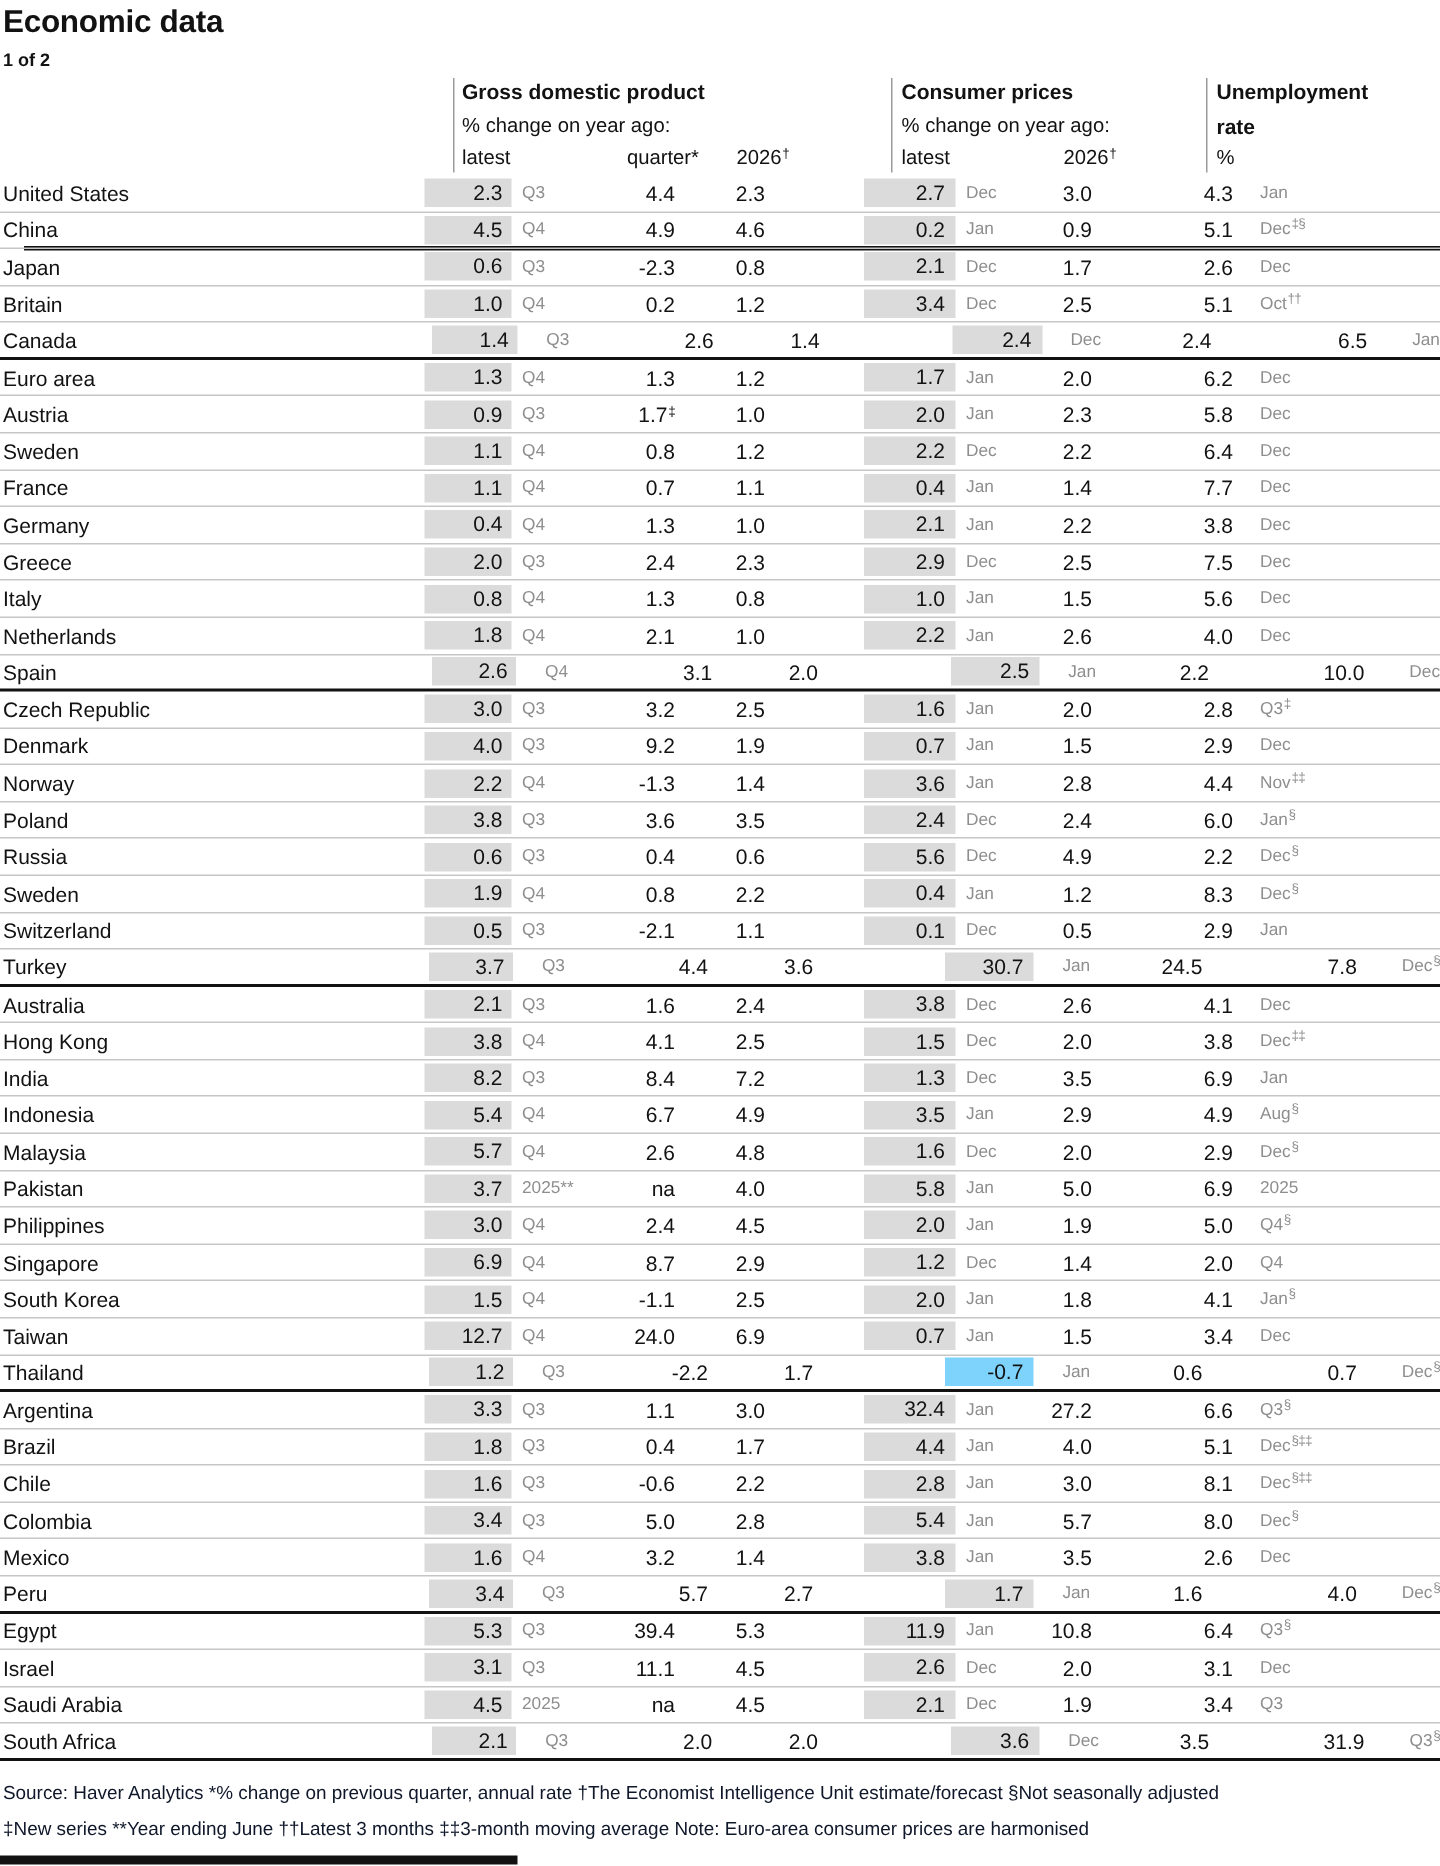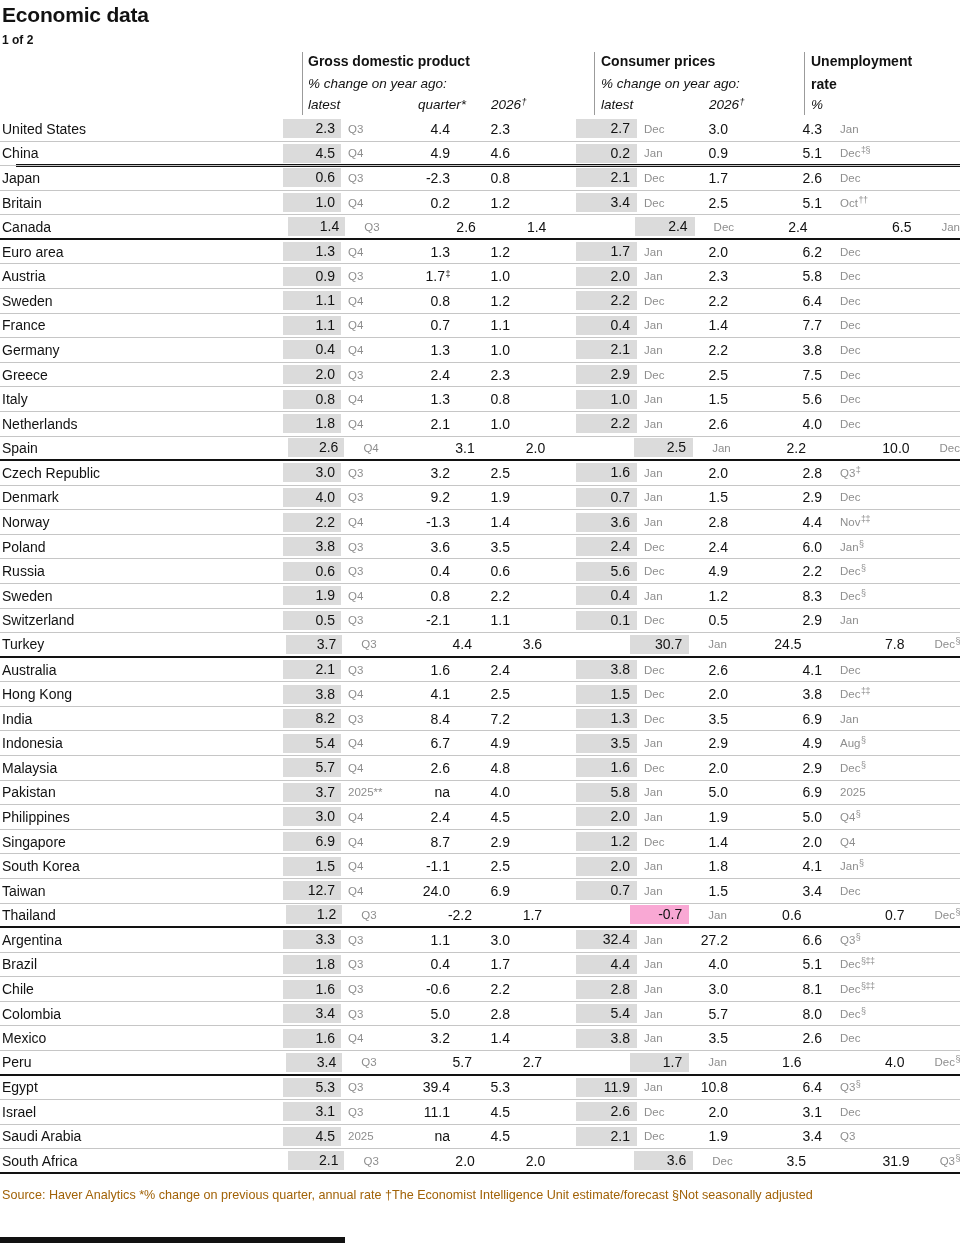--- a/index.html
+++ b/index.html
@@ -11,51 +11,51 @@
   .page { position:absolute; inset:0; }
 
   .title { position:absolute; left:2px; top:3px; font-size:21px; font-weight:bold; letter-spacing:-0.2px; }
   .page-indicator { position:absolute; left:2px; top:33px; font-size:12px; font-weight:bold; }
 
   
   .thead { position:absolute; left:16px; top:50px; width:960px; height:67px; }
   .vline { position:absolute; top:2px; bottom:2px; width:1px; background:#9b9b9b; }
   .vl-gdp { left:286px; } .vl-cpi { left:578px; } .vl-un { left:788px; }
   .h-bold { position:absolute; font-size:14px; font-weight:bold; }
-  .h-reg  { position:absolute; font-size:13.5px;font-style:italic; }
+  .h-reg  { position:absolute; font-size:13.5px; }
   .h-right { text-align:right; }
   .head-rule { position:absolute; left:0; top:114px; width:960px; height:3px; background:#121212; }
 
   
   .tbody { position:absolute; left:0; top:117px; width:960px; }
   .row { display:flex; align-items:center; height:24.58px; box-sizing:border-box;
          border-bottom:1px solid #c6c6c6;justify-content:center; }
   .row.group-end { border-bottom:2px solid #121212;gap:12px; }
   .row > div { font-size:14px; }
 
   .c-country   { width:281px; padding-left:2px; white-space:nowrap; }
   .c-gdp-box   { width:52px; padding-right:6px; text-align:right; background:#dbdbdb;
                  height:19px; line-height:19px; }
   .c-gdp-period{ width:42px; padding-left:7px; }
   .c-gdp-q     { width:60px; text-align:right; }
   .c-gdp-f     { width:60px; text-align:right; }
   .c-gap       { width:66px; }
   .c-cpi-box   { width:54px; padding-right:7px; text-align:right; background:#dbdbdb;
                  height:19px; line-height:19px; }
-  .c-cpi-box.hl{ background:#f9a8d4; }
+  .c-cpi-box.hl{ background:#7dd3fc; }
   .c-cpi-period{ width:39px; padding-left:7px; }
   .c-cpi-f     { width:45px; text-align:right; }
   .c-un        { width:94px; text-align:right; }
   .c-un-period { flex:1; padding-left:18px; }
 
   .period { font-size:11.5px !important; color:#8e8e8e; white-space:nowrap; }
   .sup { font-size:9px; position:relative; top:-4px; margin-left:0.5px; letter-spacing:-0.5px; }
 
   
-  .foot { position:absolute; left:2px; font-size:12.6px; color:#a16207; white-space:nowrap; }
+  .foot { position:absolute; left:2px; font-size:12.6px; color:#0f172a; white-space:nowrap; }
   .foot-1 { top:1188px; }
   .foot-2 { top:1212px; }
   .bottom-rule { position:absolute; left:0; top:1237px; width:345px; height:6px; background:#121212; }
 </style>
 </head>
 <body>
 
 <div class="page">
 
   <div class="title">Economic data</div>
@@ -640,14 +640,15 @@
         <div class="c-gap"></div>
         <div class="c-cpi-box"><span>3.6</span></div>
         <div class="c-cpi-period period"><span>Dec</span></div>
         <div class="c-cpi-f"><span>3.5</span></div>
         <div class="c-un"><span>31.9</span></div>
         <div class="c-un-period period"><span>Q3</span><span class="sup">§</span></div>
       </div>
     </div>
 
   <div class="foot foot-1">Source: Haver Analytics  *% change on previous quarter, annual rate †The Economist Intelligence Unit estimate/forecast §Not seasonally adjusted</div>
+  <div class="foot foot-2">‡New series **Year ending June ††Latest 3 months ‡‡3-month moving average Note: Euro-area consumer prices are harmonised</div>
   <div class="bottom-rule"></div>
 </div>
 
 </body></html>

